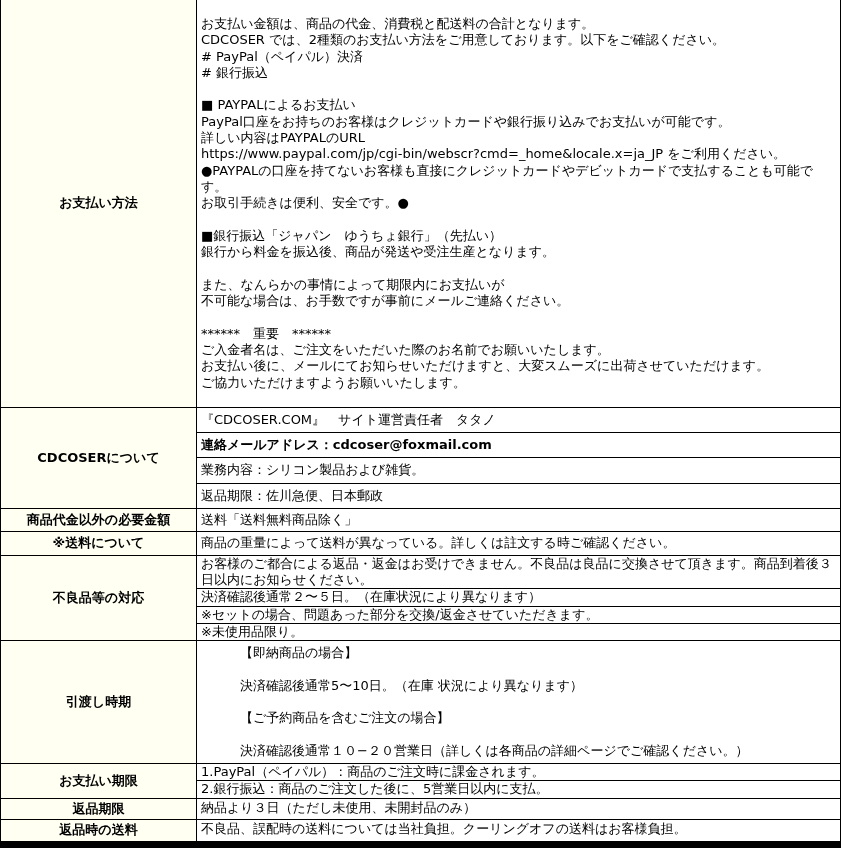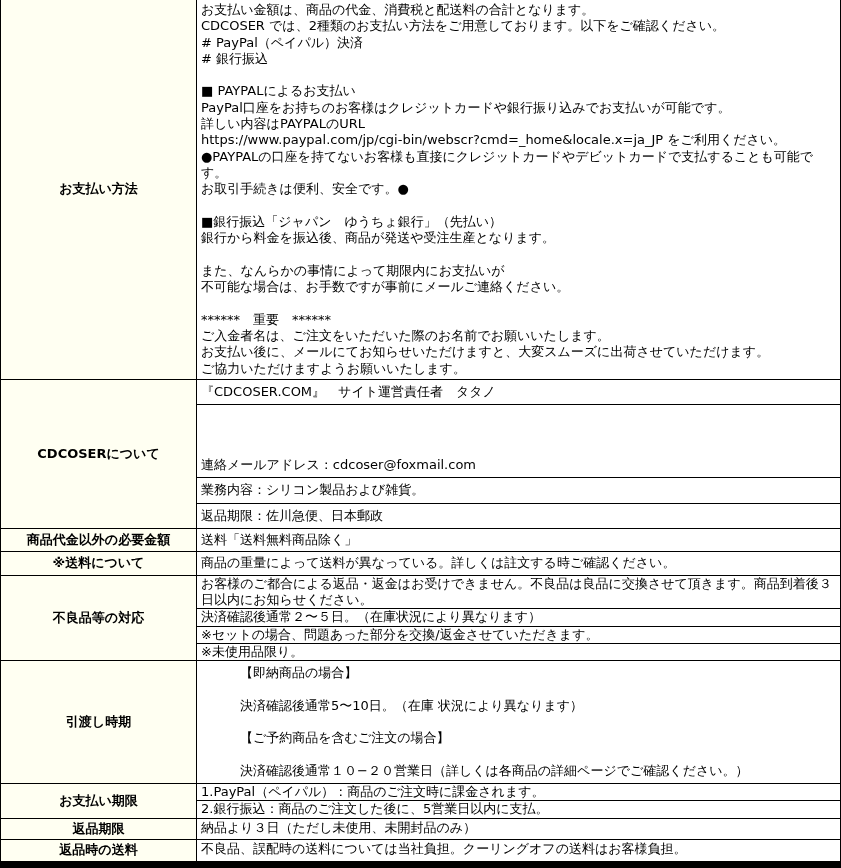--- a/index.html
+++ b/index.html
@@ -37,27 +37,27 @@
     padding: 2px 6px;
     line-height: 16.5px;
   }
   .content-col {
     flex: 1;
     min-width: 0;
     display: flex;
     flex-direction: column;
   }
   .sub-cell {
-    padding: 2px 4px;
+    padding: 16px 4px;
     line-height: 16.3px;
     border-bottom: 1px solid var(--border);
     word-break: break-all;
   }
   .sub-cell:last-child { border-bottom: none; }
-  .sub-cell.bold { font-weight: normal; margin-top: 48px; }
+  .sub-cell.bold { font-weight: bold; }
   .line { min-height: 16.3px; }
 
   
   .row-about-cdcoser .sub-cell { padding: 4px 4px; }
   .row-extra-fees .sub-cell,
   .row-shipping-note .sub-cell { padding: 3px 4px; }
   .row-defective-items .sub-cell { padding: 0 4px; }
   .row-delivery-time .sub-cell { padding: 4px 4px; margin-left: 39px; }
   .row-payment-deadline .sub-cell { padding: 0 4px; }
   .row-return-deadline .sub-cell,

